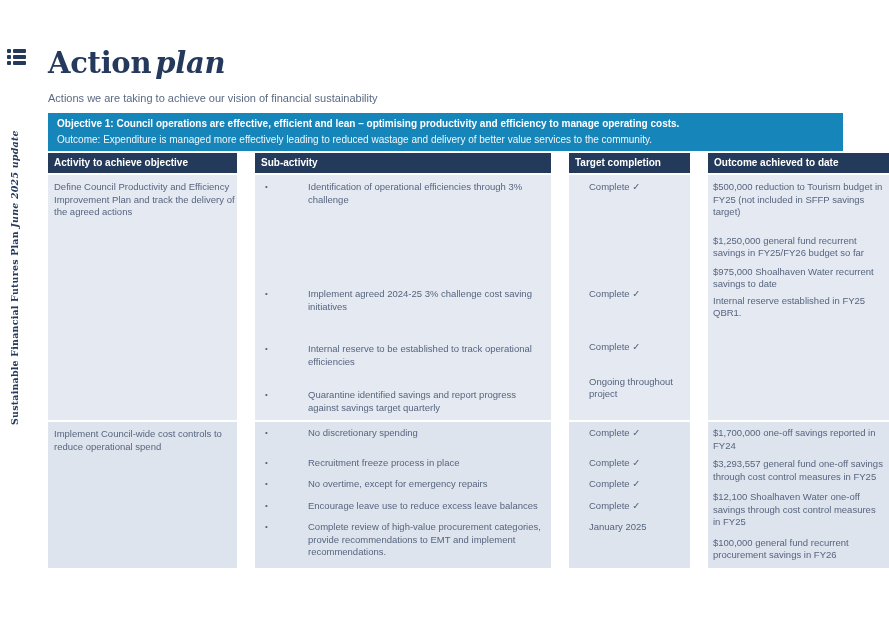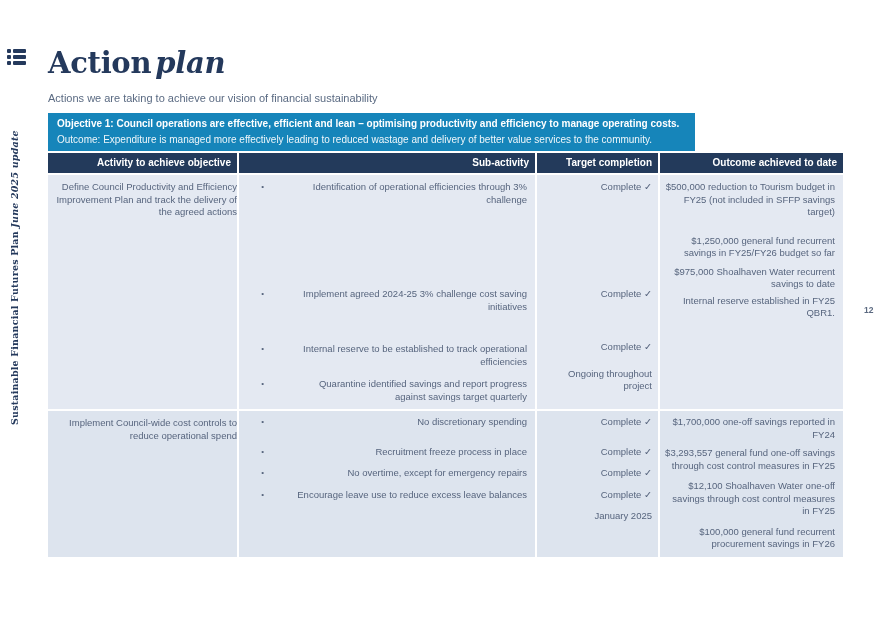--- a/index.html
+++ b/index.html
@@ -24,46 +24,46 @@
 
   .content { position:absolute; left:48px; top:48px; width:795px; }
 
   h1.page-title { font-family:"DejaVu Serif", serif; font-weight:bold; font-size:29px; color:#24395c;
     line-height:1.05; letter-spacing:-0.3px; }
   h1.page-title .accent { font-style:italic; margin-left:4px; }
 
   .subtitle { margin-top:14px; font-size:11px; color:#5a6a82; }
 
   
-  .objective-band { margin-top:9px; width:647px; background:#1685ba; color:#ffffff; }
+  .objective-band { margin-top:9px; width:795px; background:#1685ba; color:#ffffff; }
   .objective-band .obj-line1 { font-size:10px; font-weight:bold; padding:5px 9px 2px 9px; line-height:1.2; }
   .objective-band .obj-line2 { font-size:10px; color:rgba(255,255,255,0.93); padding:2px 9px 5px 9px; line-height:1.2; }
 
   
-  .grid-row { display:grid; grid-template-columns:189px 296px 121px 183px; gap:2px; background:#ffffff; margin-top:2px;text-align:right; }
+  .grid-row { display:grid; grid-template-columns:189px 296px 121px 183px; gap:18px; background:#ffffff; margin-top:2px; }
   .thead .cell { background:#233a5b; color:#ffffff; font-size:10px; font-weight:bold; padding:4px 6px 4px 6px; line-height:1.2; }
   .tbody .cell { font-size:9.5px; line-height:12.5px; color:#57657e; }
   .row-a .cell { background:#e4e9f2; min-height:218px; }
   .row-b .cell { background:#dde4ee; min-height:146px; }
 
   .cell.activity { padding:6px 0 6px 6px; }
   .cell.subs { padding:6px 8px 6px 10px; }
   .cell.targets { padding:6px 6px 6px 20px; }
   .cell.outcomes { padding:6px 8px 6px 5px; }
   .row-b .cell.subs, .row-b .cell.targets, .row-b .cell.outcomes { padding-top:5px; }
 
   .bullet-item { display:flex; }
   .bullet-item::before { content:"•"; width:15px; flex:0 0 15px; font-size:8px; line-height:12.5px; }
   .bullet-item .bi-text { flex:1;padding-left:28px; }
 
   .stack-item { display:block; }
 
   
-  .r1-s2 { margin-top:82px; } .r1-s3 { margin-top:30px; } .r1-s4 { margin-top:10px; }
-  .r1-t2 { margin-top:94px; } .r1-t3 { margin-top:41px; } .r1-t4 { margin-top:14px; }
+  .r1-s2 { margin-top:82px; } .r1-s3 { margin-top:30px; } .r1-s4 { margin-top:21px; }
+  .r1-t2 { margin-top:94px; } .r1-t3 { margin-top:41px; } .r1-t4 { margin-top:22px; }
   .r1-o2 { margin-top:16px; } .r1-o3 { margin-top:6px; } .r1-o4 { margin-top:4px; }
 
   
   .r2-s2 { margin-top:17px; } .r2-s3 { margin-top:9px; } .r2-s4 { margin-top:9px; } .r2-s5 { margin-top:9px; }
   .r2-t2 { margin-top:17px; } .r2-t3 { margin-top:9px; } .r2-t4 { margin-top:9px; } .r2-t5 { margin-top:9px; }
   .r2-o2 { margin-top:6px; } .r2-o3 { margin-top:8px; } .r2-o4 { margin-top:8px; }
 </style>
 </head>
 <body>
 
@@ -147,20 +147,23 @@
           </div>
         <div class="bullet-item r2-s2">
             <span class="bi-text">Recruitment freeze process in place</span>
           </div>
         <div class="bullet-item r2-s3">
             <span class="bi-text">No overtime, except for emergency repairs</span>
           </div>
         <div class="bullet-item r2-s4">
             <span class="bi-text">Encourage leave use to reduce excess leave balances</span>
           </div>
+        <div class="bullet-item r2-s5">
+            <span class="bi-text">Complete review of high-value procurement categories, provide recommendations to EMT and implement recommendations.</span>
+          </div>
       </div>
       <div class="cell targets">
         <div class="stack-item">Complete ✓</div>
         <div class="stack-item r2-t2">Complete ✓</div>
         <div class="stack-item r2-t3">Complete ✓</div>
         <div class="stack-item r2-t4">Complete ✓</div>
         <div class="stack-item r2-t5">January 2025</div>
       </div>
       <div class="cell outcomes">
         <div class="stack-item">$1,700,000 one-off savings reported in FY24</div>

